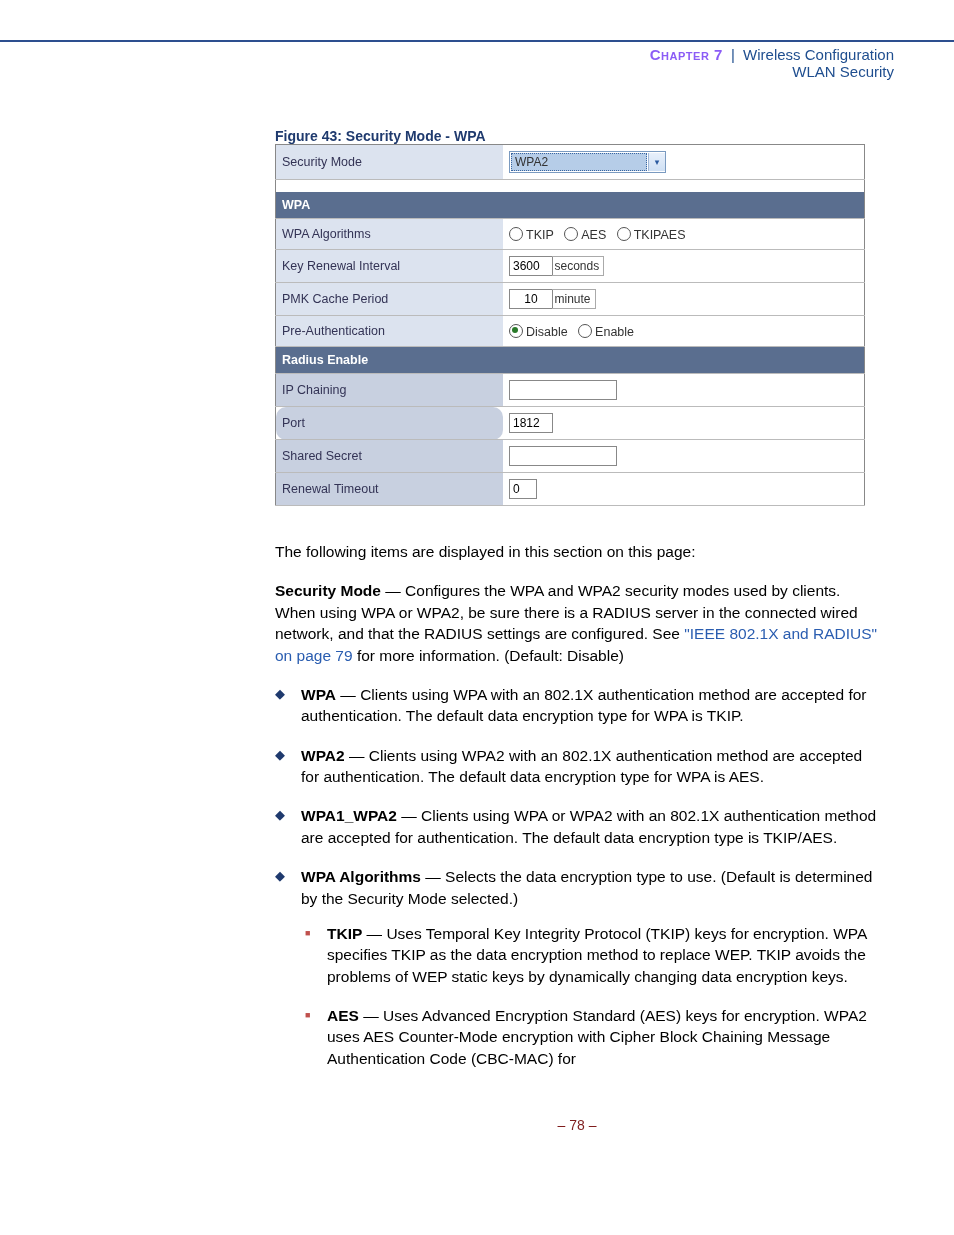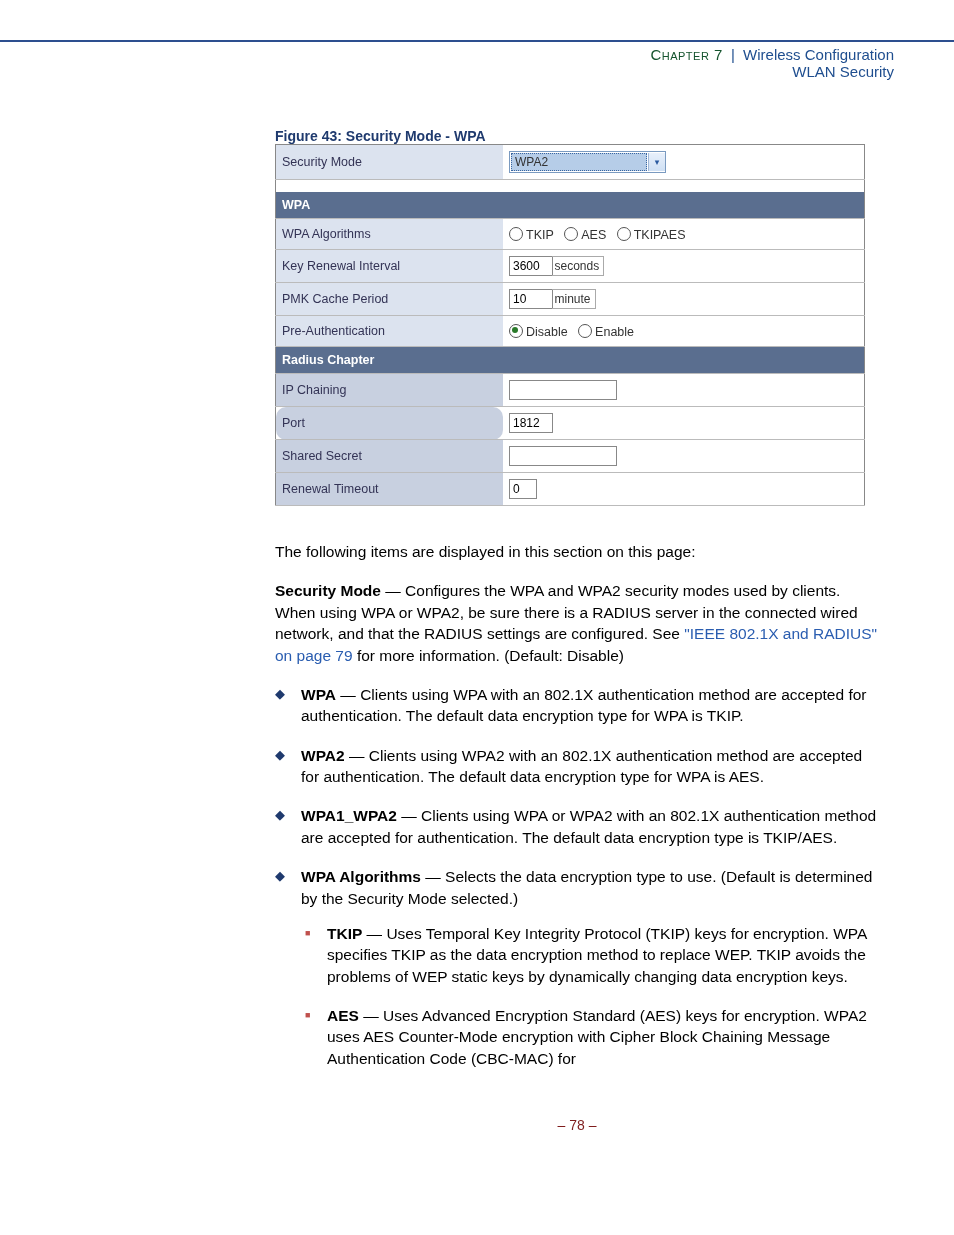--- a/index.html
+++ b/index.html
@@ -18,21 +18,21 @@
   }
   .header-line {
     border-bottom: 2px solid #2d4f8f;
     margin-top: 40px;
   }
   .header {
     text-align: right;
     padding: 4px 60px 8px 0;
     font-size: 15px;
   }
-  .chapter-num { color: #14532d; font-weight: normal; font-variant: small-caps; letter-spacing: 0.5px;}
+  .chapter-num { color: #8b5cf6; font-weight: bold; font-variant: small-caps; letter-spacing: 0.5px;}
   .chapter-sep { color: #1f4e8f; padding: 0 4px;}
   .chapter-title { color: #1f4e8f; }
   .subheader { color: #1f4e8f; }
   .content {
     padding: 40px 75px 0 275px;
   }
   .fig-caption {
     color: #1f3a6e;
     font-weight: bold;
     font-size: 14px;
@@ -164,33 +164,33 @@
       <tr class="ft-row">
         <td class="ft-label">Key Renewal Interval</td>
         <td class="ft-val">
           <input class="inp" style="width: 36px;" value="3600">
           <span style="border:1px solid #aaa; border-left:none; padding:2px 4px 2px 2px; font-size:12px; margin-left:-4px;">seconds</span>
         </td>
       </tr>
       <tr class="ft-row">
         <td class="ft-label">PMK Cache Period</td>
         <td class="ft-val">
-          <input class="inp" style="width: 36px;" value="10">
+          <input class="inp" style="width: 36px; text-align: center;" value="10">
           <span style="border:1px solid #aaa; border-left:none; padding:2px 4px 2px 2px; font-size:12px; margin-left:-4px;">minute</span>
         </td>
       </tr>
       <tr class="ft-row">
         <td class="ft-label">Pre-Authentication</td>
         <td class="ft-val">
           <span class="radio checked"></span><span>Disable</span>&nbsp;&nbsp;
           <span class="radio"></span><span>Enable</span>
         </td>
       </tr>
       <tr>
-            <td class="ft-section" colspan="2">Radius Chapter</td>
+            <td class="ft-section" colspan="2">Radius Enable</td>
           </tr>
       <tr class="ft-row">
         <td class="ft-labels-dark" style="background:#c8d0e0;color:#335;">IP Chaining</td>
         <td class="ft-val"><input class="inp" style="width: 100px;" value=""></td>
       </tr>
       <tr class="ft-row">
         <td class="ft-label" style="background:#c8d0e0;border-radius:10px;">Port</td>
         <td class="ft-val"><input class="inp" style="width: 36px;" value="1812"></td>
       </tr>
       <tr class="ft-row">

